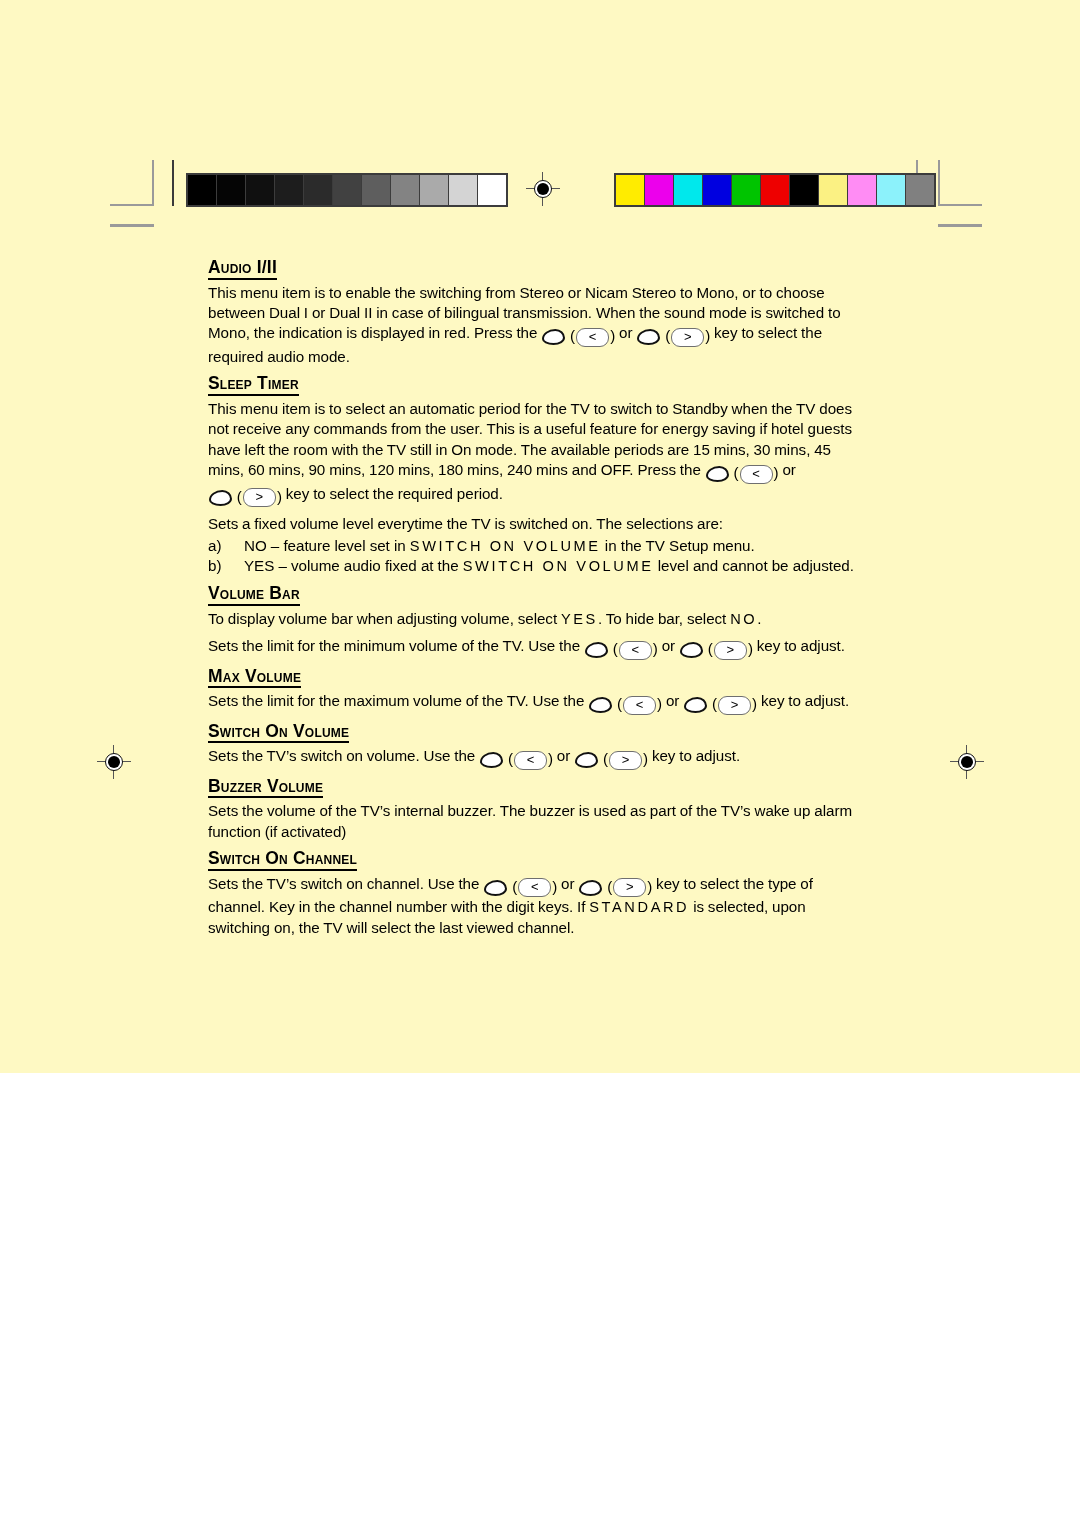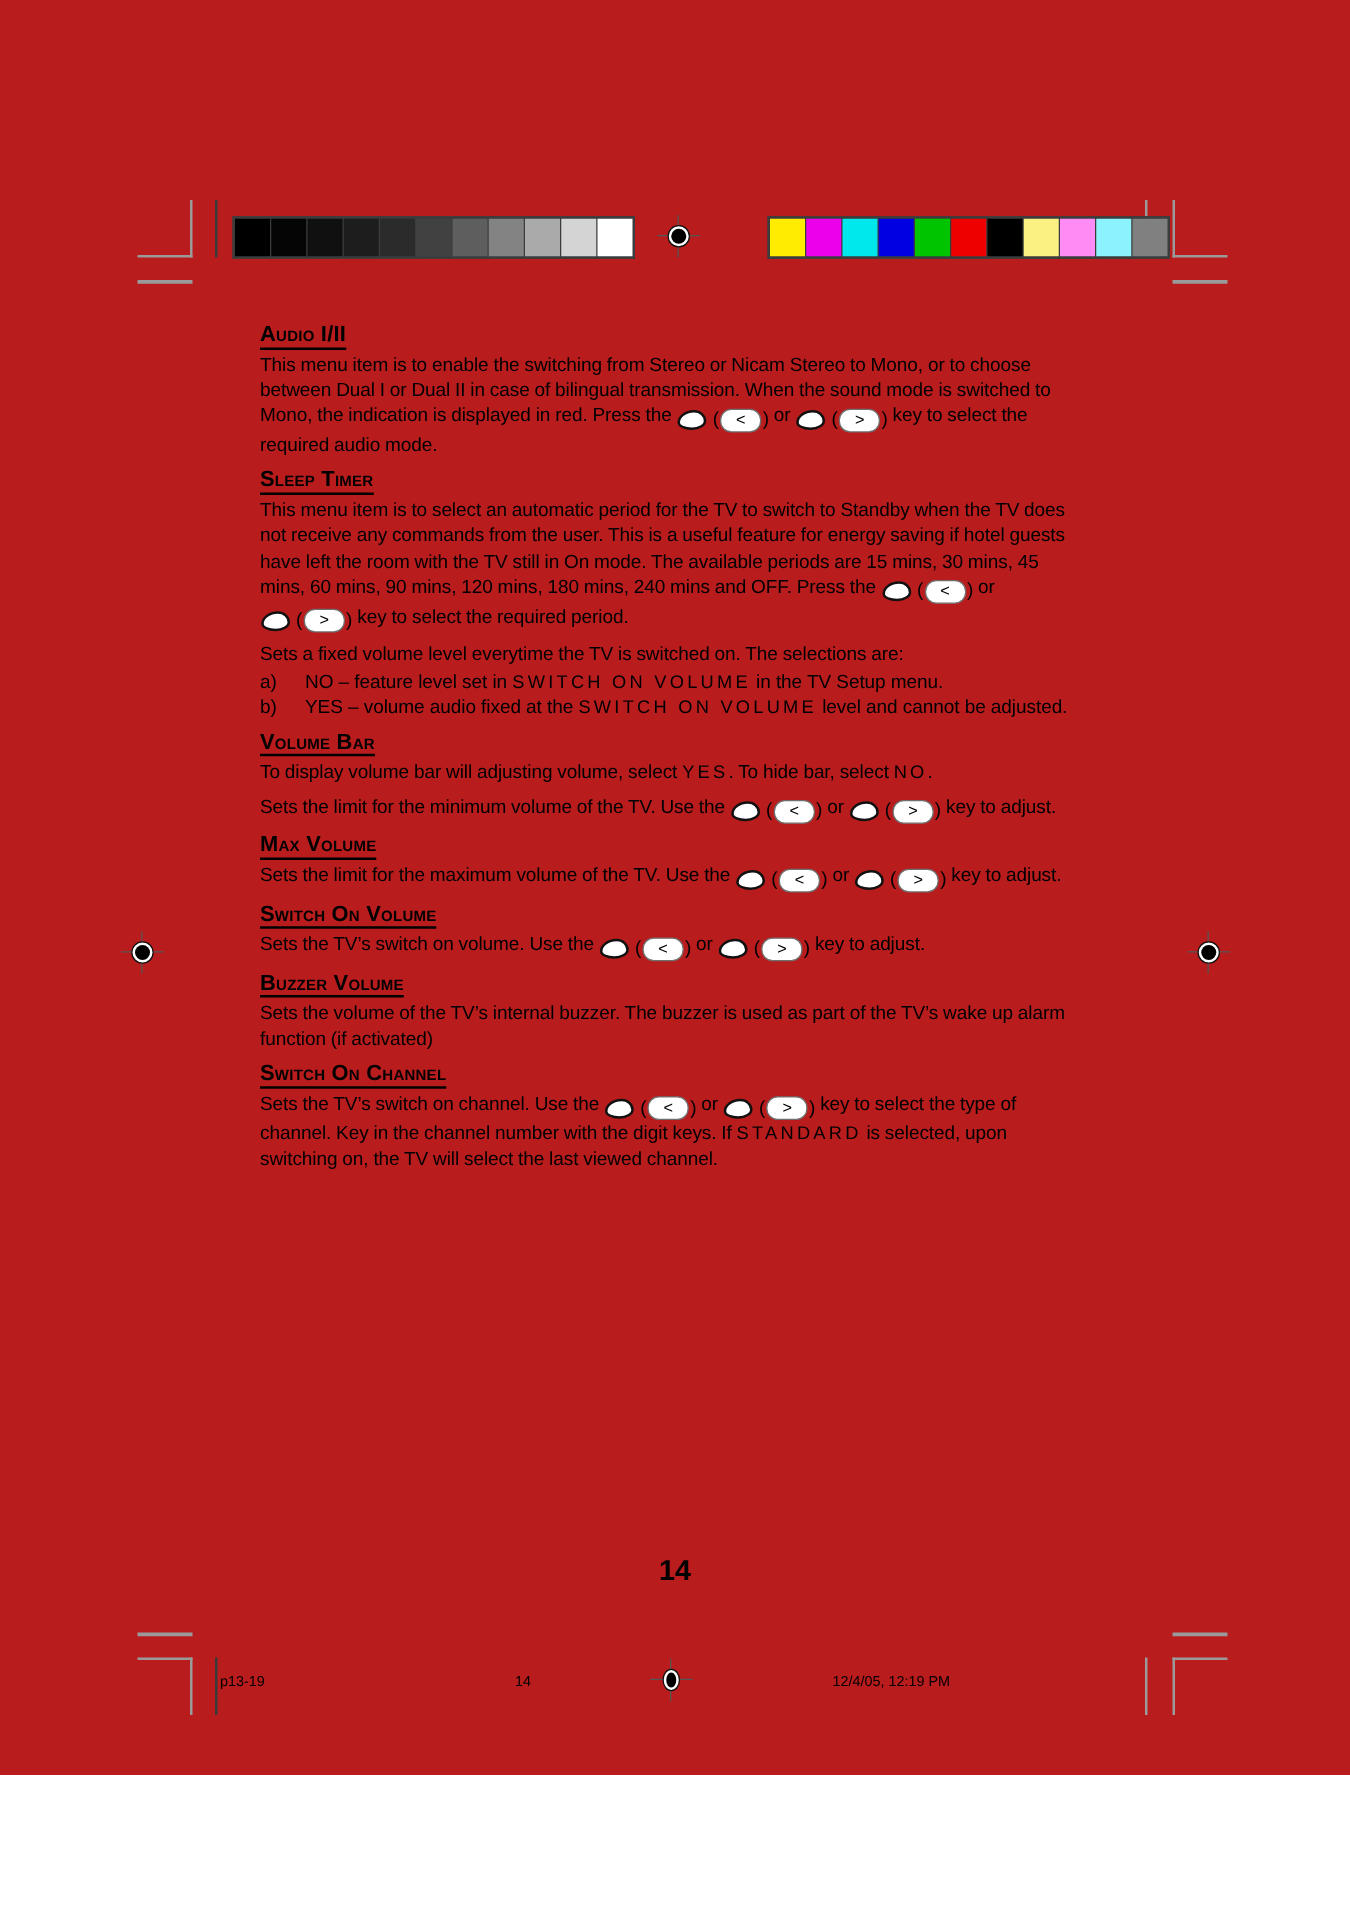--- a/index.html
+++ b/index.html
@@ -7,22 +7,22 @@
     padding: 0;
     background: #ffffff;
   }
   body {
     font-family: "Liberation Sans", sans-serif;
     color: #000000;
   }
   #page {
     position: relative;
     width: 1080px;
-    height: 1420px;
-    background: #b91c1c;
+    height: 1073px;
+    background: #fef9c3;
     overflow: hidden;
   }
 
   
   .mark-line { position: absolute; background: #9a9a9a; }
   .mark-line.dark { background: #3a3a3a; }
 
   .reg-mark {
     position: absolute;
     width: 34px; height: 34px;
@@ -237,21 +237,21 @@
       </div>
       <div class="section">
         <p class="body"><span>Sets a fixed volume level everytime the TV is switched on. The selections are:</span></p>
         <ol class="choices">
           <li><span class="marker">a)</span><span>NO – feature level set in </span><span class="menuname">SWITCH ON VOLUME</span><span> in the TV Setup menu.</span></li>
           <li><span class="marker">b)</span><span>YES – volume audio fixed at the </span><span class="menuname">SWITCH ON VOLUME</span><span> level and cannot be adjusted.</span></li>
         </ol>
       </div>
       <div class="section">
         <div class="heading-wrap"><h2 class="heading">Volume Bar</h2></div>
-        <p class="body"><span>To display volume bar will adjusting volume, select </span><span class="menuname">YES</span><span>. To hide bar, select </span><span class="menuname">NO</span><span>.</span></p>
+        <p class="body"><span>To display volume bar when adjusting volume, select </span><span class="menuname">YES</span><span>. To hide bar, select </span><span class="menuname">NO</span><span>.</span></p>
       </div>
       <div class="section">
         <p class="body"><span>Sets the limit for the minimum volume of the TV. Use the </span><span class="keygrp"><span class="blob"></span><span class="paren"> (</span><span class="keybox">&lt;</span><span class="paren">) </span></span><span> or </span><span class="keygrp"><span class="blob"></span><span class="paren"> (</span><span class="keybox">&gt;</span><span class="paren">) </span></span><span> key to adjust.</span></p>
       </div>
       <div class="section">
         <div class="heading-wrap"><h2 class="heading">Max Volume</h2></div>
         <p class="body"><span>Sets the limit for the maximum volume of the TV. Use the </span><span class="keygrp"><span class="blob"></span><span class="paren"> (</span><span class="keybox">&lt;</span><span class="paren">) </span></span><span> or </span><span class="keygrp"><span class="blob"></span><span class="paren"> (</span><span class="keybox">&gt;</span><span class="paren">) </span></span><span> key to adjust.</span></p>
       </div>
       <div class="section">
         <div class="heading-wrap"><h2 class="heading">Switch On Volume</h2></div>

